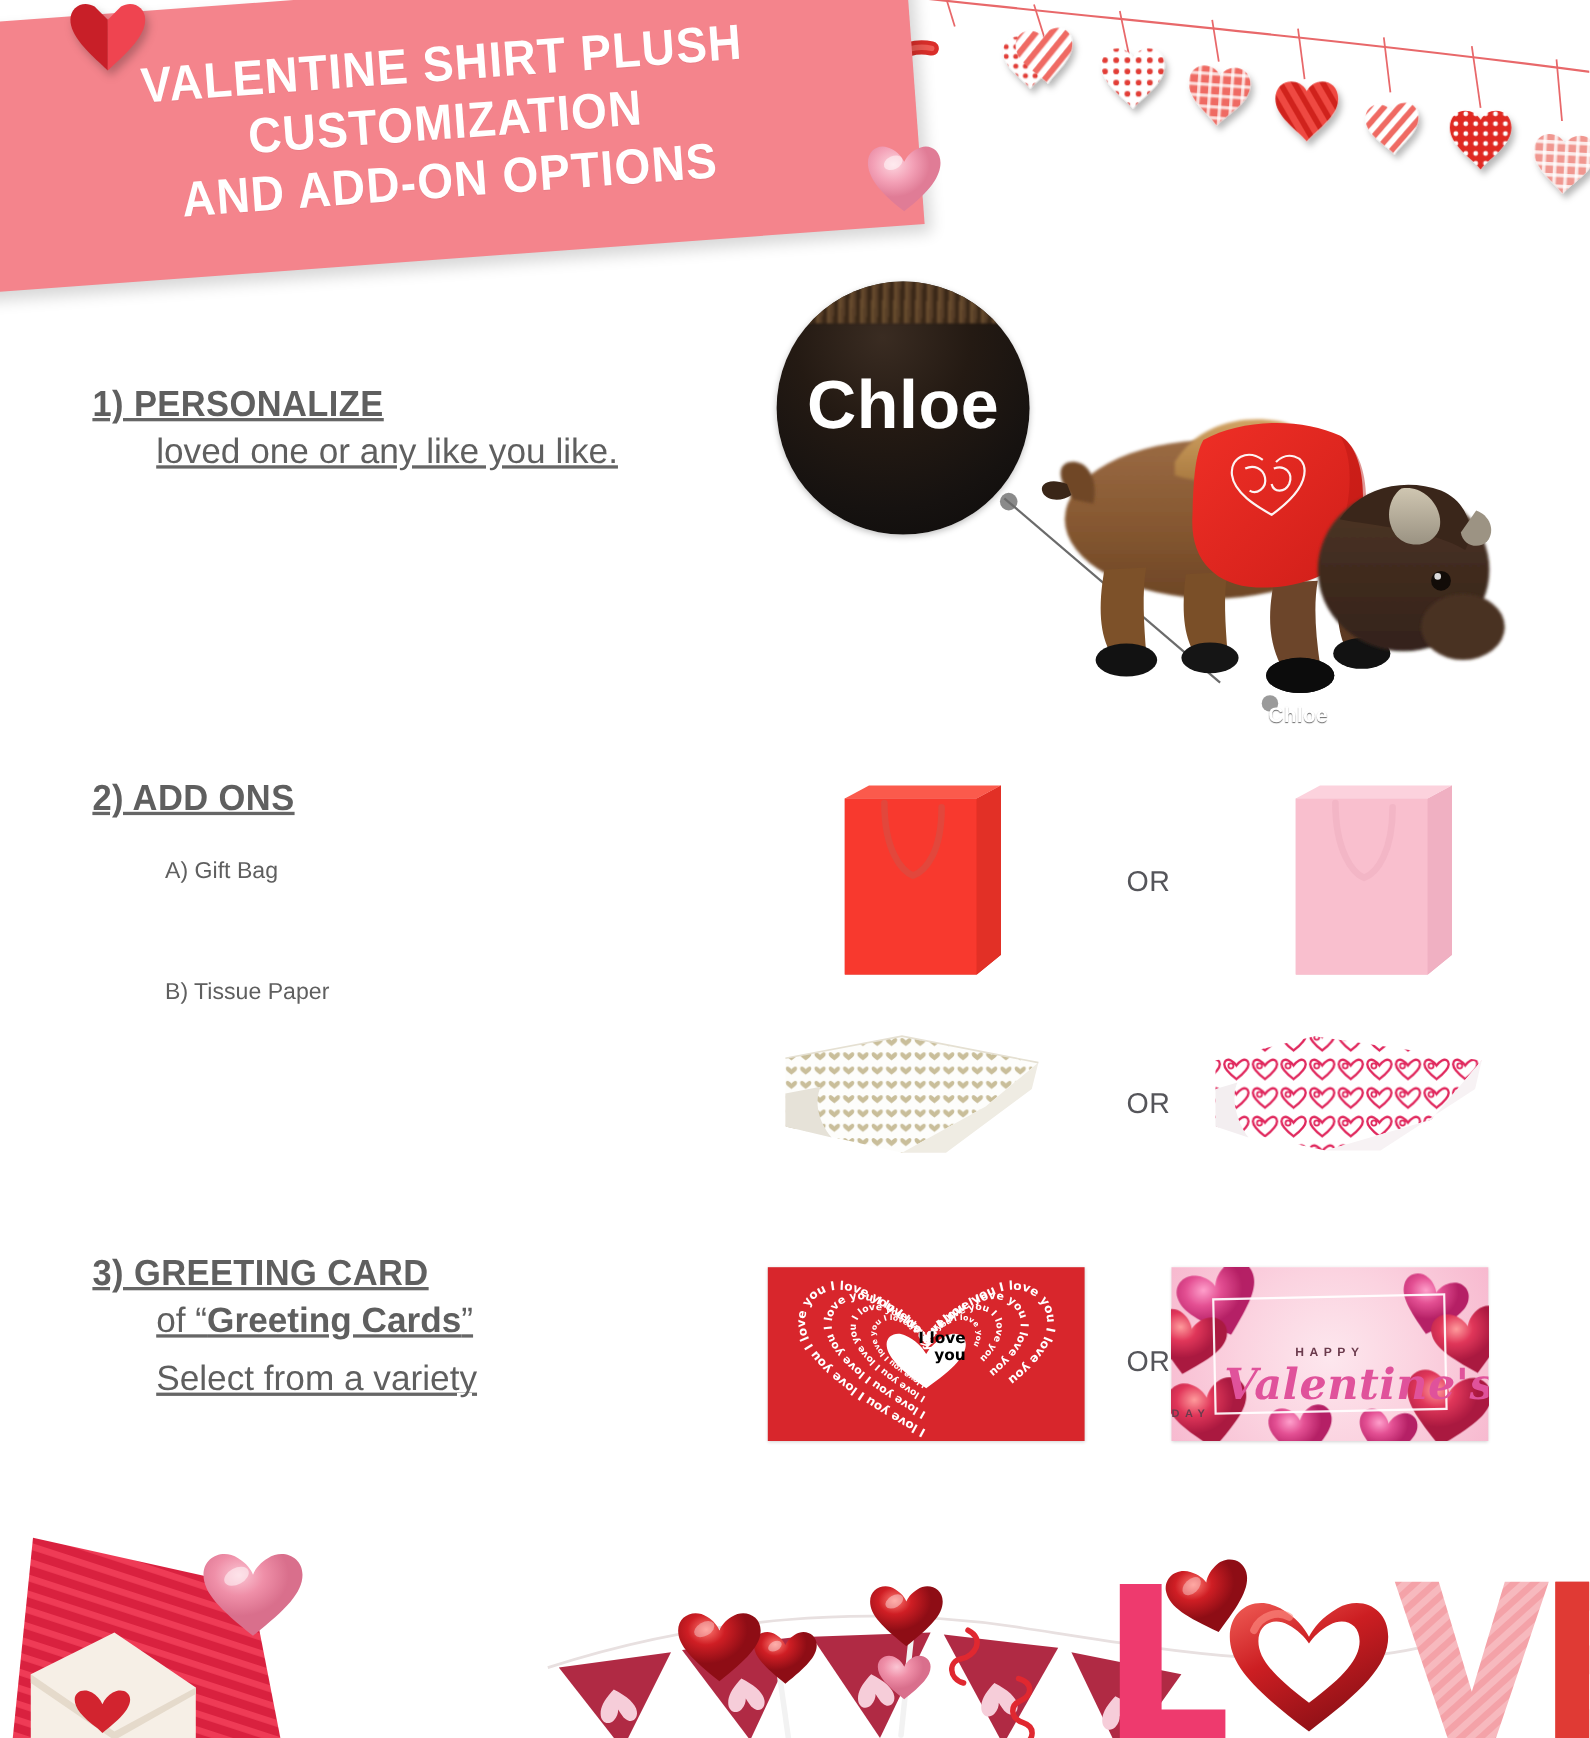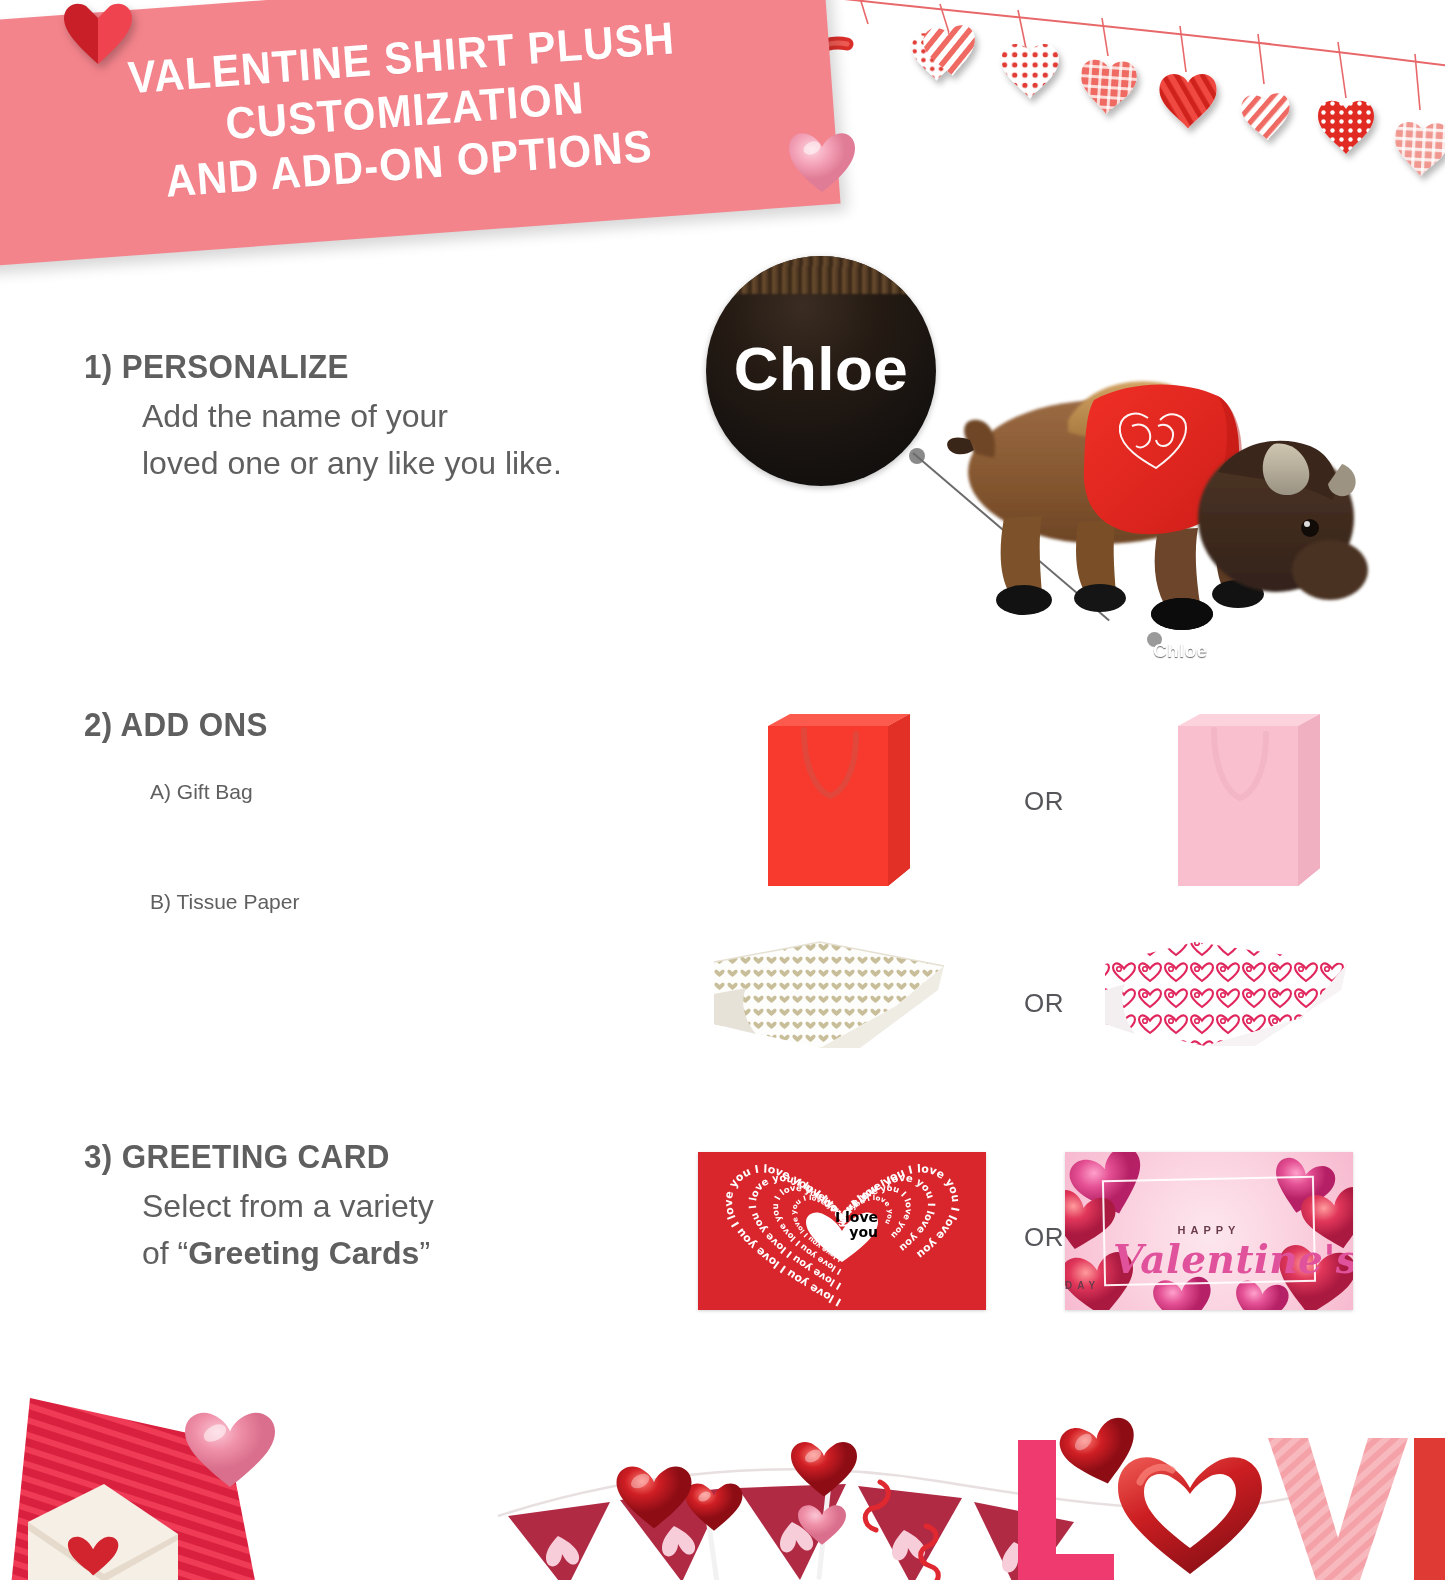--- a/index.html
+++ b/index.html
@@ -45,21 +45,21 @@
   }
   
   .ribbon-swirl { position: absolute; left: 735px; top: -6px; width: 120px; height: 130px; }
   
   .gloss-heart-top { position: absolute; left: 786px; top: 128px; width: 72px; height: 68px; }
 
   
   .garland { position: absolute; left: 790px; top: -12px; width: 660px; height: 230px; }
 
   
-  .step { position: absolute; color: #666666; }
+  .step { position: absolute; color: #666666; text-decoration: underline; }
   .step-title {
     font-size: 33px; font-weight: 700; letter-spacing: 0.4px;
     color: #5f5f5f; transform: scaleX(0.95); transform-origin: left center;
     white-space: nowrap;
   }
   .step-body {
     font-size: 32px; color: #5f5f5f; line-height: 1.42; font-weight: 400;
     margin-top: 8px; margin-left: 58px; white-space: nowrap;
   }
   .step-body b { font-weight: 700; }
@@ -253,21 +253,20 @@
           <stop offset="100%" stop-color="#e07c96"></stop>
         </radialGradient>
       </defs>
       <path d="M36,64 C 12,46 3,32 3,20 C 3,9 12,3 21,6 C 28,8 33,13 36,19 C 39,13 44,8 51,6 C 60,3 69,9 69,20 C 69,32 60,46 36,64 Z" fill="url(#gph)"></path>
       <ellipse cx="26" cy="20" rx="9" ry="6" fill="#ffffff" opacity=".5" transform="rotate(-25 26 20)"></ellipse>
     </svg>
   </div>
 
   <div class="step" style="left:84px; top:348px;">
     <div class="step-title">1) PERSONALIZE</div>
-    <div class="step-body">Add the name of your</div>
     <div class="step-body" style="margin-top:2px;">loved one or any like you like.</div>
   </div>
 
   <div class="magnifier">
     <div class="furtop"></div>
     <div class="chloe-text">Chloe</div>
   </div>
   <div class="leader-dot-a"></div>
   <div class="leader-line"></div>
   <div class="leader-dot-b"></div>
@@ -404,22 +403,22 @@
         </pattern>
       </defs>
       <path d="M20,30 L110,8 L262,30 L216,84 L120,112 L20,90 Z" fill="url(#redh)"></path>
       <path d="M20,90 L50,100 C 38,84 34,62 40,50 L20,56 Z" fill="#f3eef0"></path>
       <path d="M120,112 L216,84 L262,30 L256,56 L170,112 Z" fill="#f7f2f4"></path>
     </svg>
   </div>
 
   <div class="step" style="left:84px; top:1138px;">
     <div class="step-title">3) GREETING CARD</div>
+    <div class="step-body" style="margin-top:2px;"><span>of “</span><b>Greeting Cards</b><span>”</span></div>
     <div class="step-body">Select from a variety</div>
-    <div class="step-body" style="margin-top:2px;"><span>of “</span><b>Greeting Cards</b><span>”</span></div>
   </div>
 
   <div class="card-red">
     <svg width="288" height="158" viewBox="0 0 288 158" style="position:absolute;left:0;top:0;">
       <defs>
         <path id="hPathA" d="M144,148 C 62,104 34,74 34,50 C34,26 58,14 82,24 C 104,33 136,56 144,74 C 152,56 184,33 206,24 C 230,14 254,26 254,50 C 254,74 226,104 144,148 Z"></path>
         <path id="hPathB" d="M144,132 C 80,96 58,72 58,52 C58,33 78,24 96,32 C 116,40 138,58 144,72 C 150,58 172,40 192,32 C 210,24 230,33 230,52 C 230,72 208,96 144,132 Z"></path>
         <path id="hPathC" d="M144,118 C 96,90 80,70 80,55 C80,42 94,35 108,41 C 124,47 140,60 144,70 C 148,60 164,47 180,41 C 194,35 208,42 208,55 C 208,70 192,90 144,118 Z"></path>
         <path id="hPathD" d="M144,106 C 110,86 98,72 98,60 C98,50 110,45 120,50 C 132,55 142,64 144,71 C 146,64 156,55 168,50 C 178,45 190,50 190,60 C 190,72 178,86 144,106 Z"></path>
       </defs>

